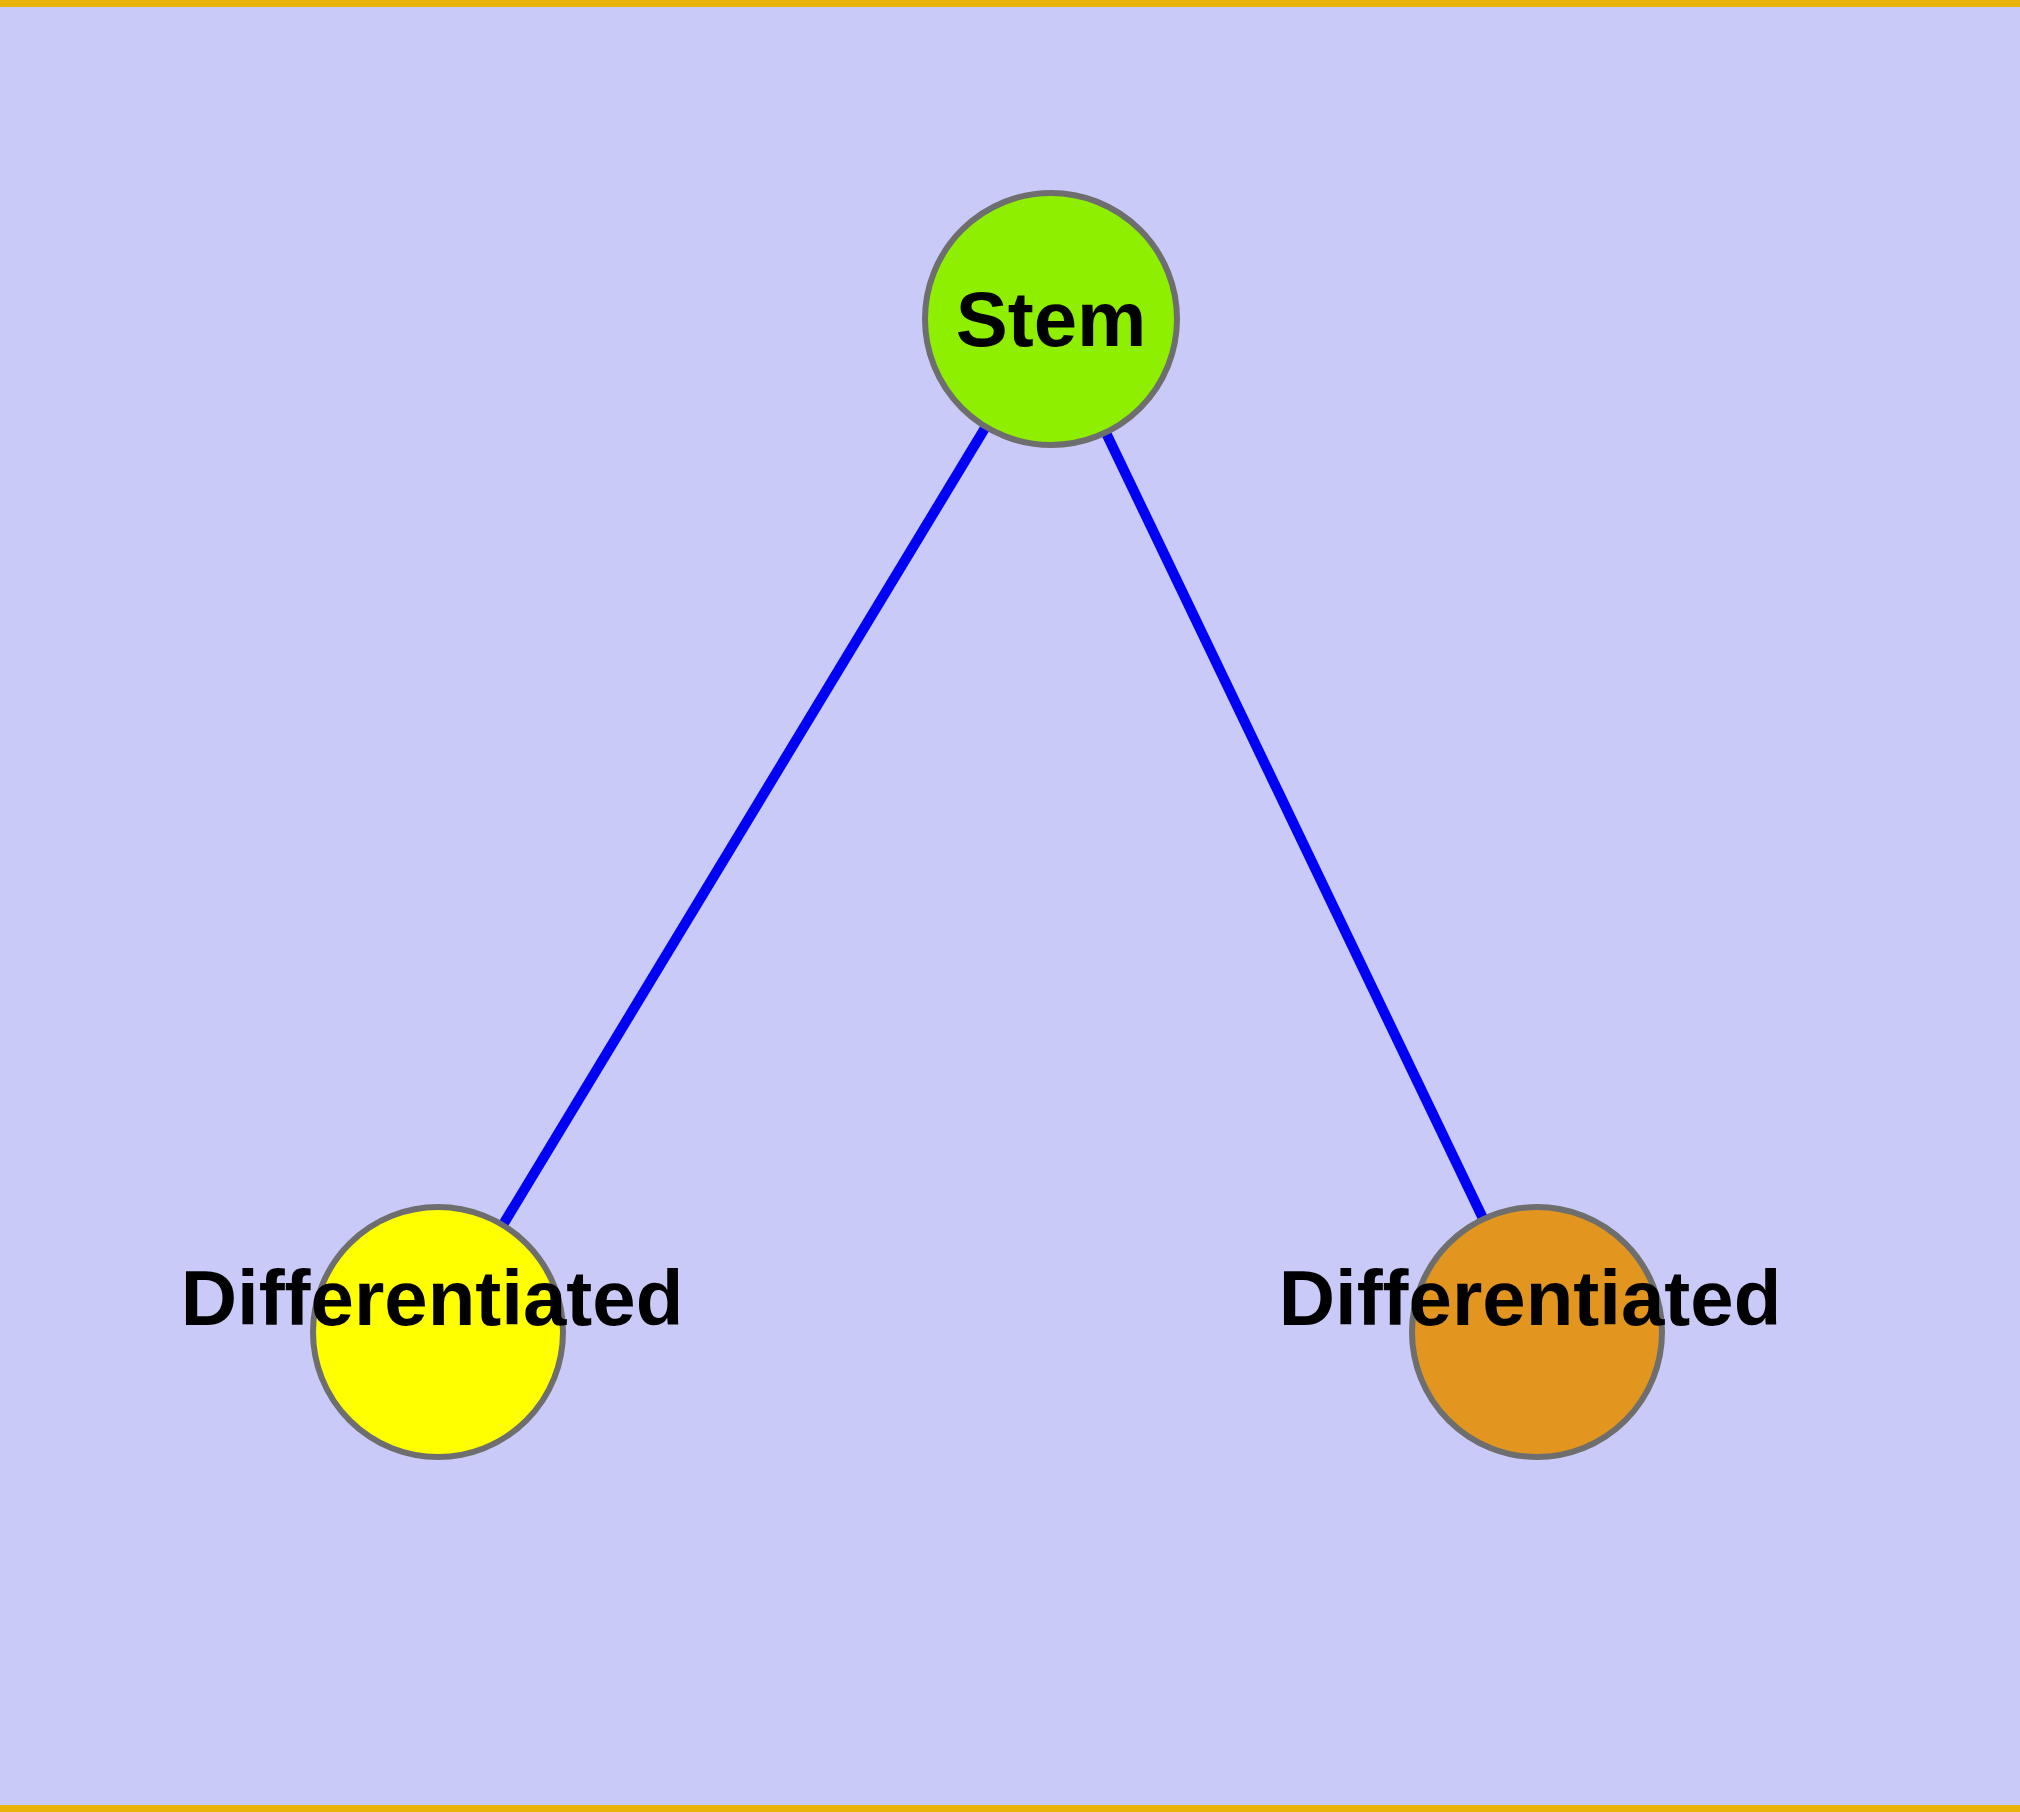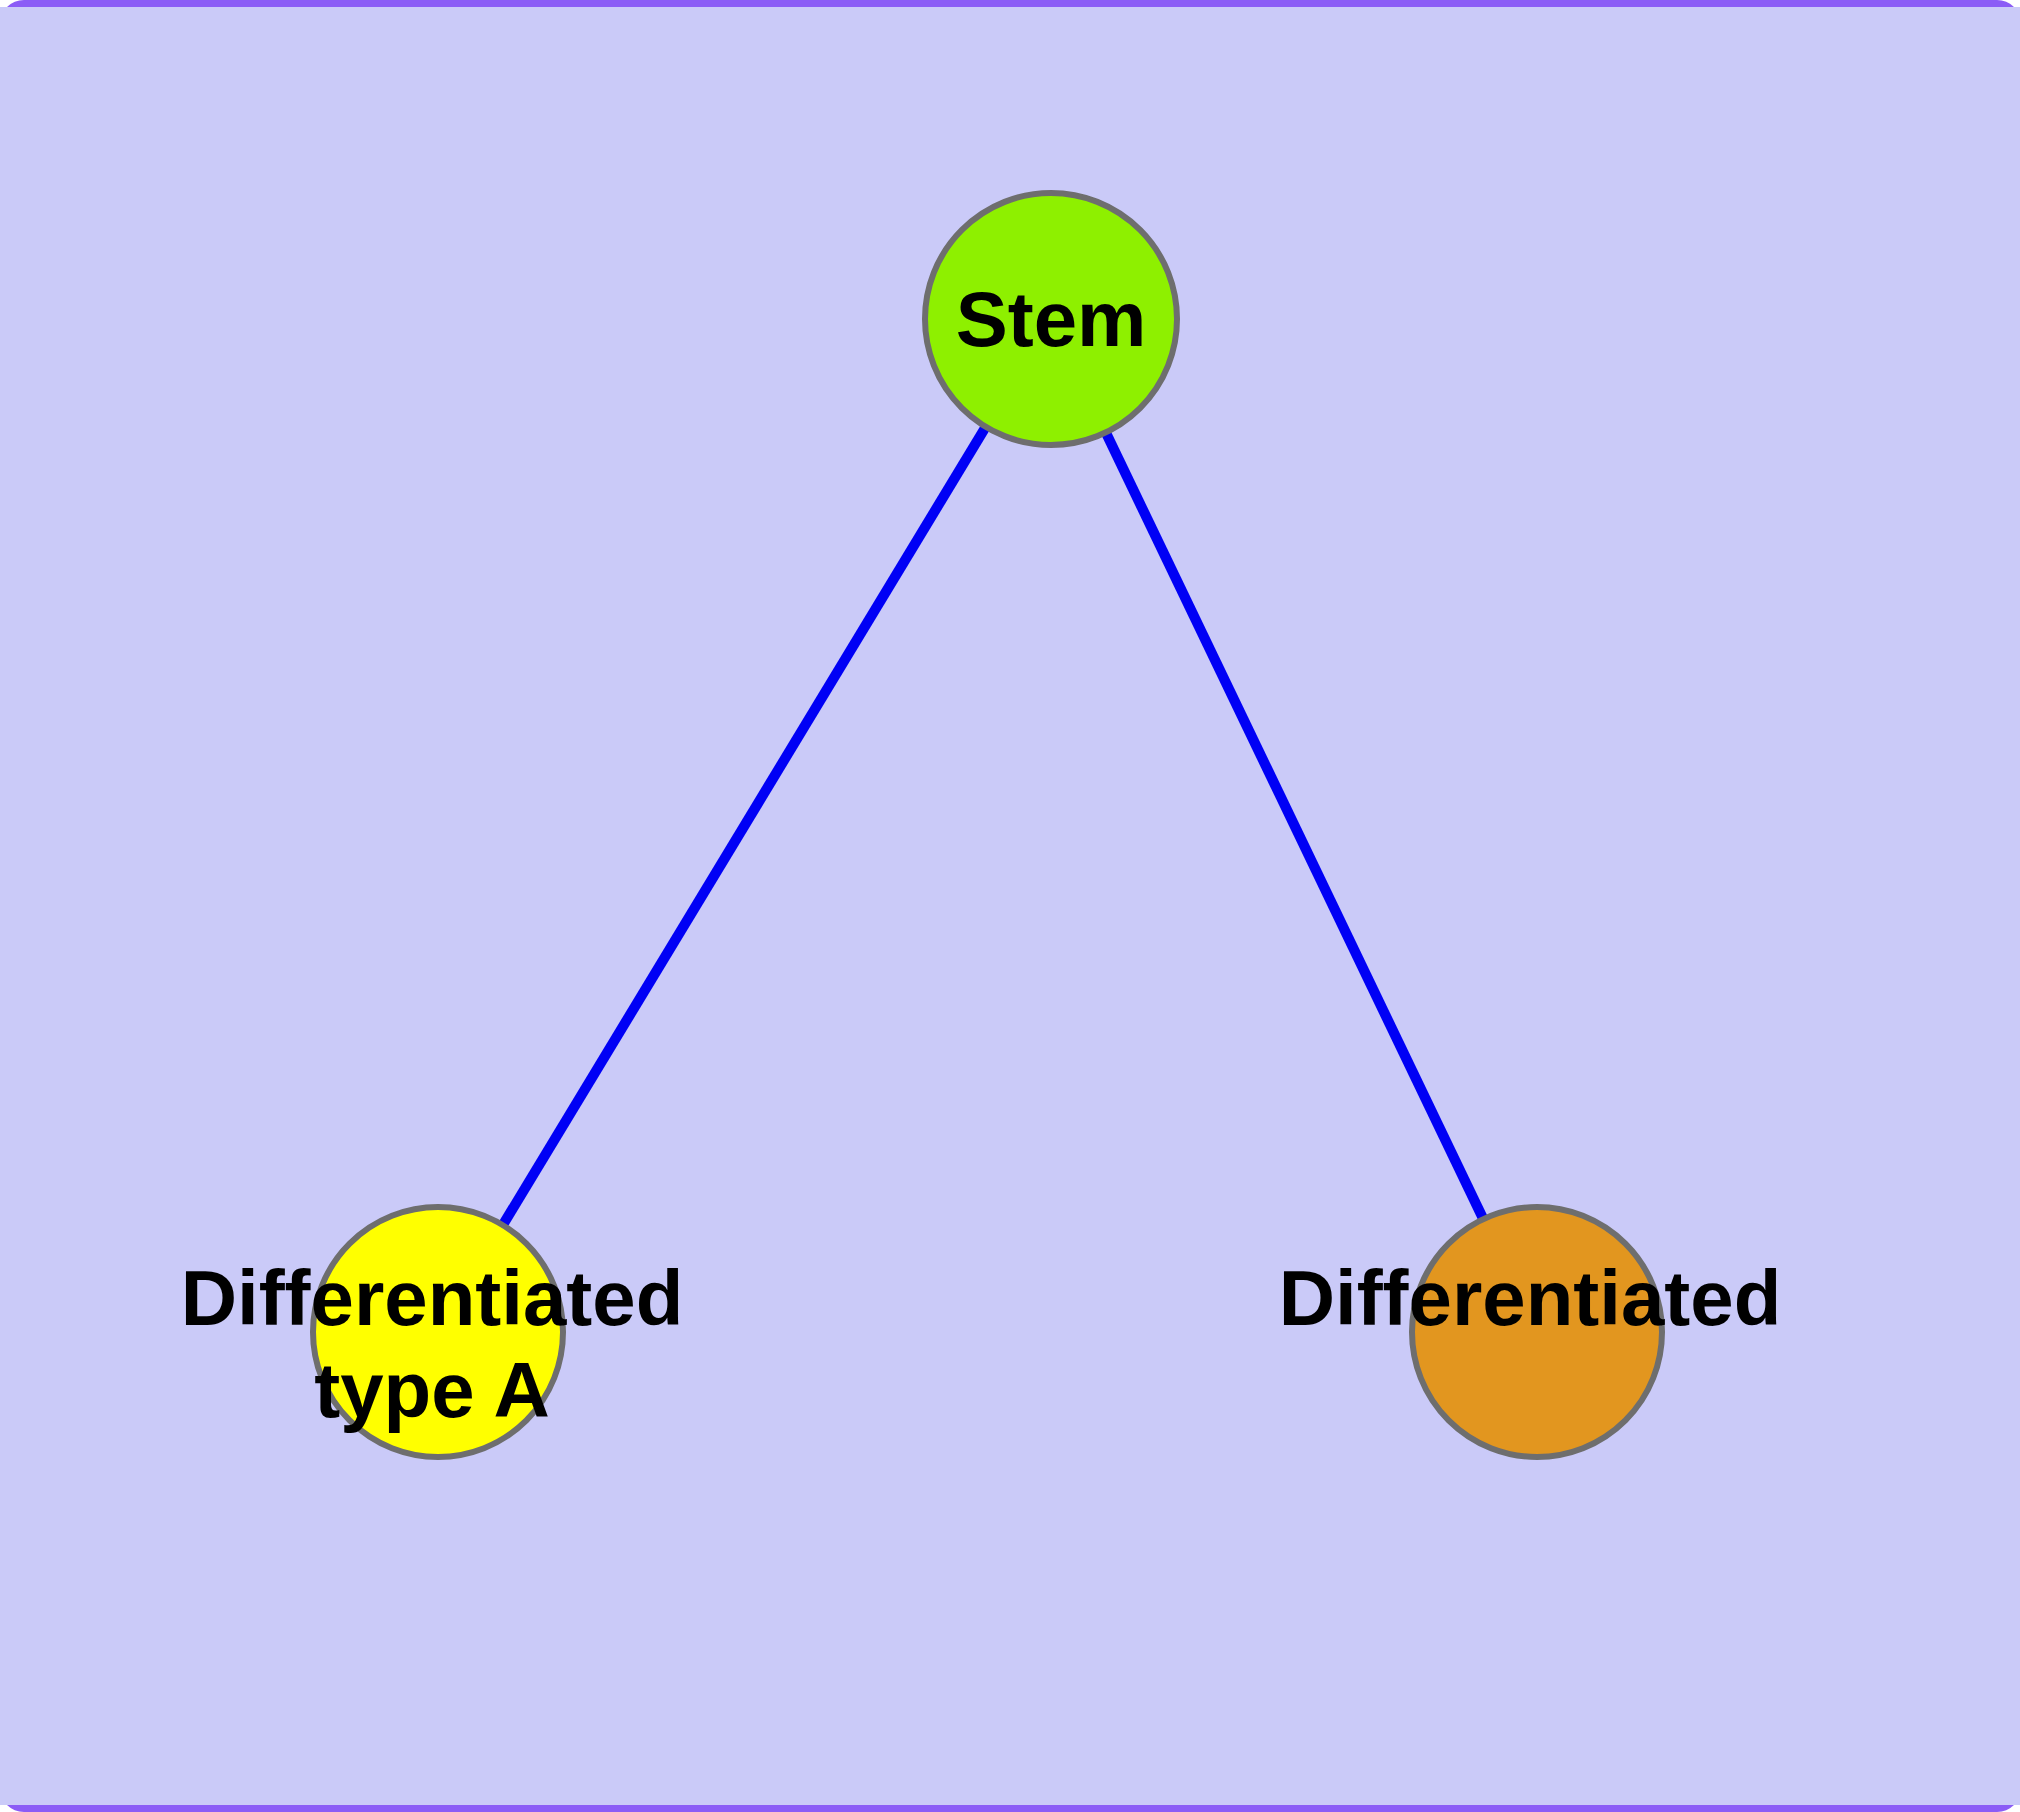--- a/index.html
+++ b/index.html
@@ -8,22 +8,21 @@
     background: #ffffff;
     width: 2021px;
     height: 1812px;
     overflow: hidden;
     font-family: "Liberation Sans", sans-serif;
   }
   .canvas {
     position: relative;
     width: 2021px;
     height: 1812px;
-    background: #8b5cf6;
-    border-radius: 24px;
+    background: #eab308;
   }
   .plot-bg {
     position: absolute;
     left: 0;
     right: 0;
     top: 6.8px;
     bottom: 6.8px;
     background: #CACAF8;
   }
   .edges-layer {
@@ -105,21 +104,20 @@
   <div class="node node-stem"></div>
   <div class="node node-a"></div>
   <div class="node node-b"></div>
 
   <div class="node-label label-stem">
     <div>Stem</div>
   </div>
 
   <div class="node-label label-a">
     <div>Differentiated</div>
-    <div>type A</div>
   </div>
 
   <div class="node-label label-b">
     <div>Differentiated</div>
   </div>
 
 </div>
 
 
 </body></html>

